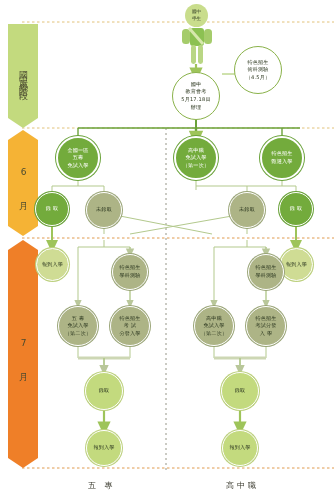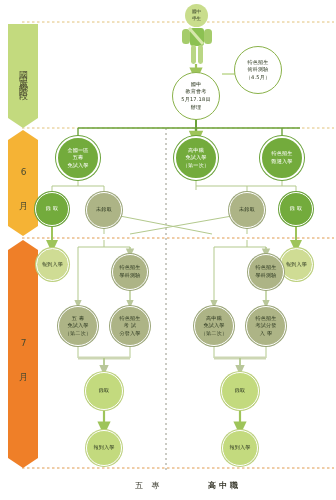--- a/index.html
+++ b/index.html
@@ -248,16 +248,16 @@
     <div class="ntxt">錄取</div>
   </div>
 
   <div class="node c-lgreen" style="left:86px;top:430px;width:36px;height:36px;border:1.5px solid #ffffff;box-shadow:0 0 0 1px #bcd07e;">
     <div class="ntxt">報到入學</div>
   </div>
   <div class="node c-lgreen" style="left:222px;top:430px;width:36px;height:36px;border:1.5px solid #ffffff;box-shadow:0 0 0 1px #bcd07e;">
     <div class="ntxt">報到入學</div>
   </div>
 
-  <div class="footlabel" style="left:88px;top:480px;margin-left:47px;">五 專</div>
-  <div class="footlabel" style="left:208px;top:480px;font-weight:bold;">高中職</div>
+  <div class="footlabel" style="left:88px;top:480px;">五 專</div>
+  <div class="footlabel" style="left:226px;top:480px;">高中職</div>
 
 </div>
 
 </body></html>

